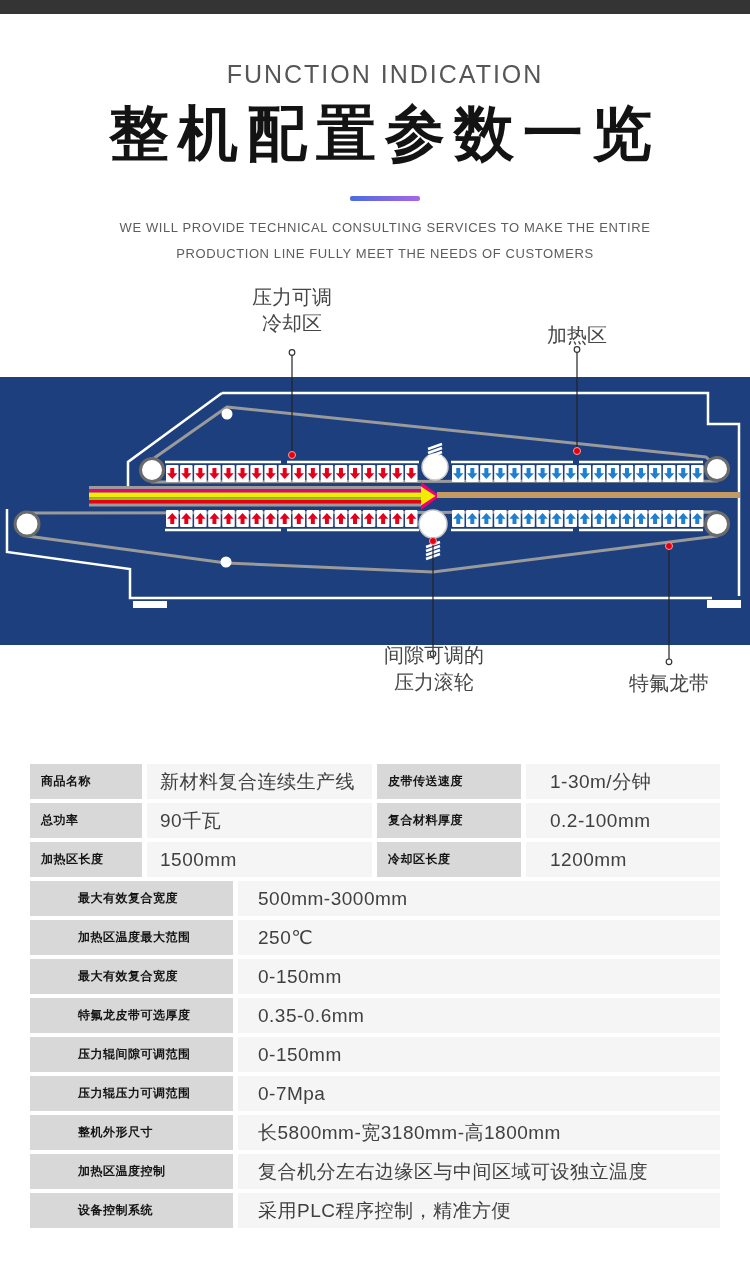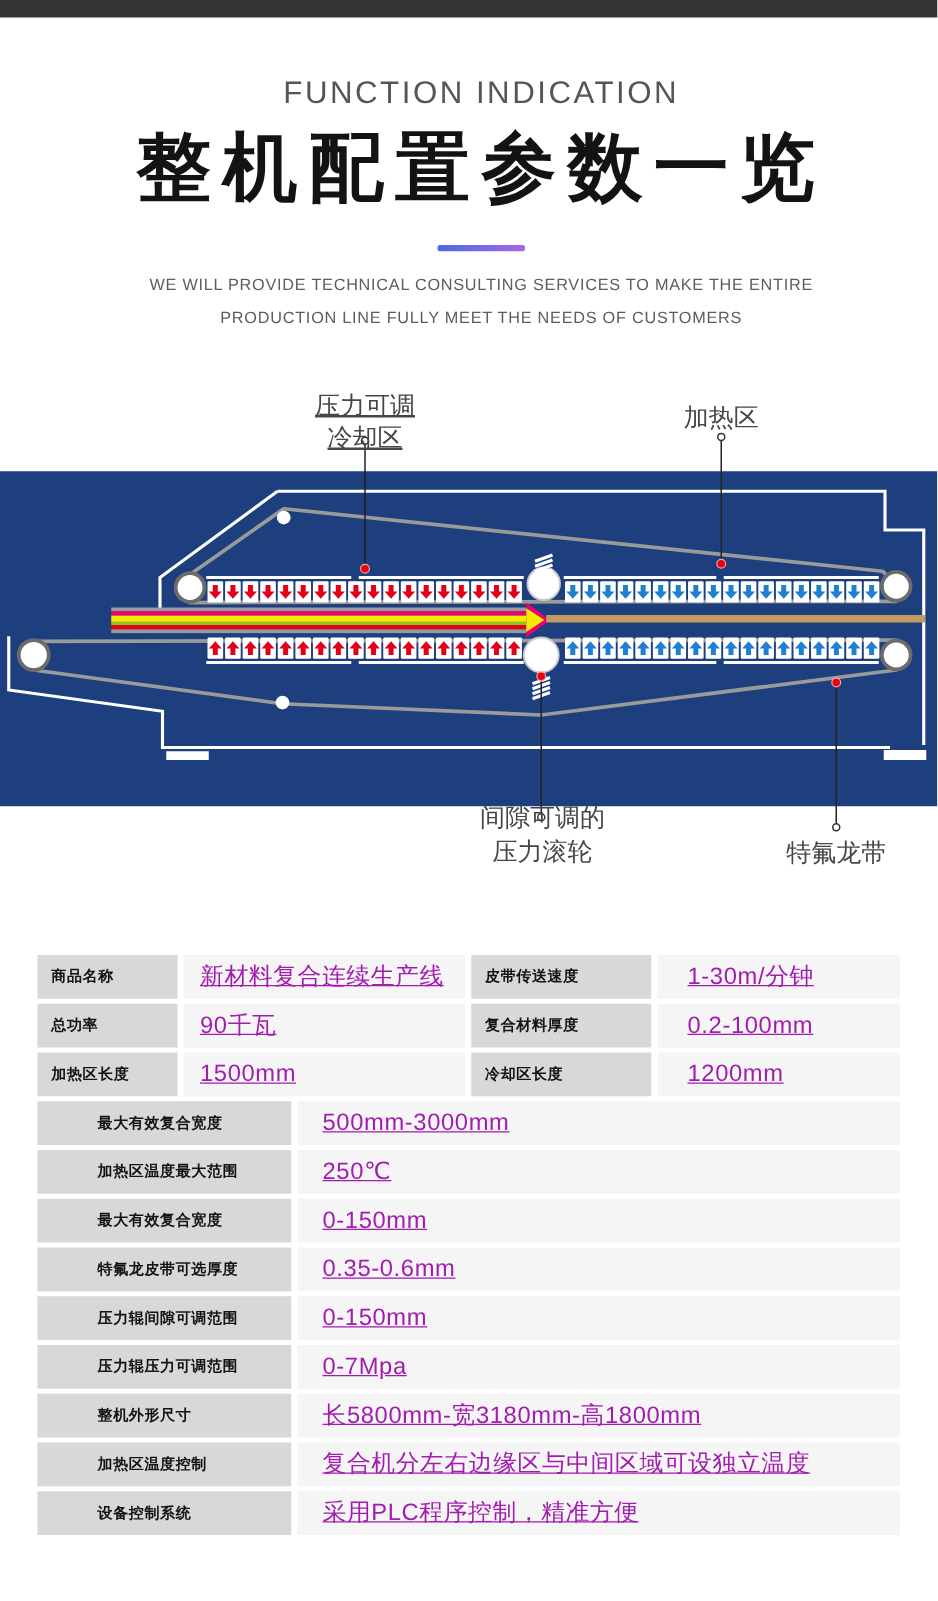--- a/index.html
+++ b/index.html
@@ -19,21 +19,21 @@
 
   .diagram { position:absolute; top:280px; left:0; width:750px; height:430px; }
   .diagram svg { position:absolute; top:0; left:0; }
   .dlabel { position:absolute; transform:translateX(-50%); text-align:center; font-size:20px;
     color:#464646; line-height:26px; white-space:nowrap; }
 
   .spec-table { position:absolute; top:764px; left:30px; width:690px; }
   .trow { display:flex; height:35px; margin-bottom:4px; }
   .cell { line-height:35px; white-space:nowrap; overflow:hidden; letter-spacing:0.5px; }
   .lab  { background:#d8d8d8; font-weight:700; font-size:12px; color:#141414; padding-left:11px; box-sizing:border-box; }
-  .val  { background:#f5f5f5; font-size:19px; color:#a21caf; box-sizing:border-box;text-decoration:underline; }
+  .val  { background:#f5f5f5; font-size:19px; color:#404040; box-sizing:border-box; }
   .w-lab1 { width:112px; margin-right:5px; }
   .w-val1 { width:225px; margin-right:5px; padding-left:13px; }
   .w-lab2 { width:144px; margin-right:5px; }
   .w-val2 { flex:1; padding-left:24px; }
   .w-labF { width:203px; margin-right:5px;padding-left:48px; }
   .w-valF { flex:1; padding-left:20px; }
 </style>
 </head>
 <body>
 
@@ -266,21 +266,21 @@
       <circle cx="669" cy="381.8" r="2.8"></circle>
     </g>
     <g fill="#e60012" stroke="#ff9d9d" stroke-width="1">
       <circle cx="292" cy="175" r="3.5"></circle>
       <circle cx="577" cy="171" r="3.5"></circle>
       <circle cx="433" cy="261" r="3.5"></circle>
       <circle cx="669" cy="266" r="3.5"></circle>
     </g>
   </svg>
 
-  <div class="dlabel" style="left:292px; top:32px;text-decoration:underline;">
+  <div class="dlabel" style="left:292px; top:4px;">
     <div>压力可调</div>
     <div>冷却区</div>
   </div>
   <div class="dlabel" style="left:577px; top:42px;">
     <div>加热区</div>
   </div>
   <div class="dlabel" style="left:434px; top:362px; line-height:27px;">
     <div>间隙可调的</div>
     <div>压力滚轮</div>
   </div>

